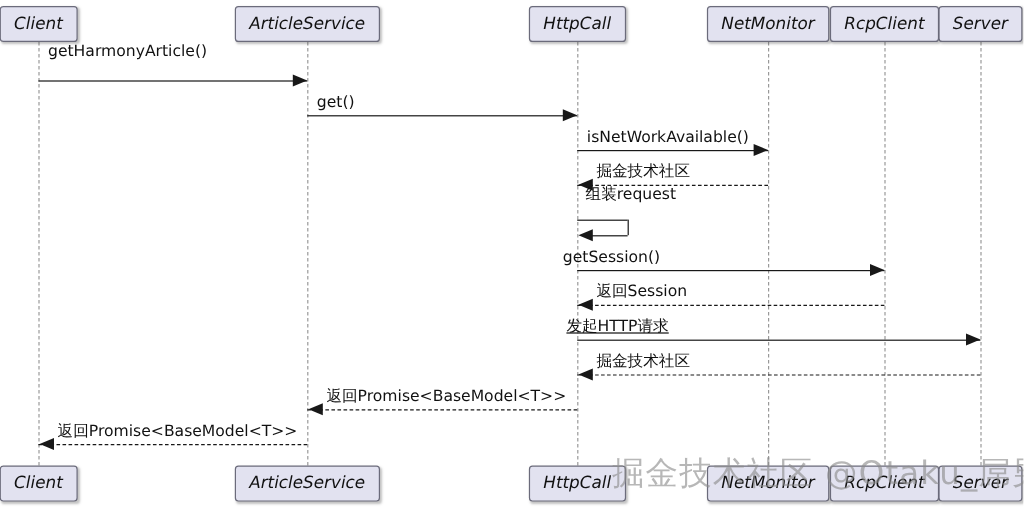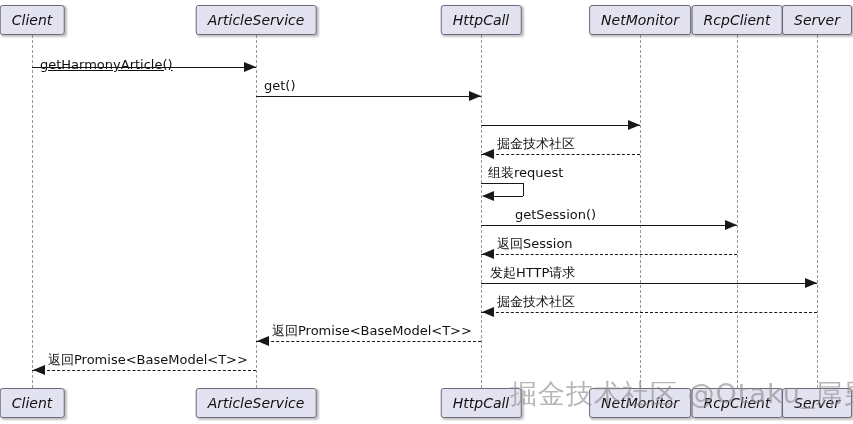--- a/index.html
+++ b/index.html
@@ -100,43 +100,44 @@
     <div class="participant" style="left: 481px; top: 388px;">HttpCall</div>
     <div class="lifeline" style="left: 640px; top: 35px; height: 353px;"></div>
     <div class="participant" style="left: 640px; top: 5px;">NetMonitor</div>
     <div class="participant" style="left: 640px; top: 388px;">NetMonitor</div>
     <div class="lifeline" style="left: 737px; top: 35px; height: 353px;"></div>
     <div class="participant" style="left: 737px; top: 5px;">RcpClient</div>
     <div class="participant" style="left: 737px; top: 388px;">RcpClient</div>
     <div class="lifeline" style="left: 817px; top: 35px; height: 353px;"></div>
     <div class="participant" style="left: 817px; top: 5px;">Server</div>
     <div class="participant" style="left: 817px; top: 388px;">Server</div>
-    <div class="msg-label" style="left: 40px; top: 57px; text-decoration: underline;">getHarmonyArticle()</div>
+    <div class="msg-label" style="left: 40px; top: 36px;">getHarmonyArticle()</div>
     <div class="msg-line" style="left: 32px; top: 67px; width: 224px;"></div>
     <div class="arrowhead right" style="top: 62px; left: 244px;"></div>
     <div class="msg-label" style="left: 264px; top: 78px;">get()</div>
     <div class="msg-line" style="left: 256px; top: 96px; width: 225px;"></div>
     <div class="arrowhead right" style="top: 91px; left: 469px;"></div>
+    <div class="msg-label" style="left: 489px; top: 107px;">isNetWorkAvailable()</div>
     <div class="msg-line" style="left: 481px; top: 125px; width: 159px;"></div>
     <div class="arrowhead right" style="top: 120px; left: 628px;"></div>
     <div class="msg-label" style="left: 497px; top: 136px;">掘金技术社区</div>
     <div class="msg-line dashed" style="left: 481px; top: 154px; width: 159px;"></div>
     <div class="arrowhead left" style="top: 149px; left: 482px;"></div>
-    <div class="msg-label" style="left: 488px; top: 165px;">组装request</div>
+    <div class="msg-label" style="left: 488px; top: 155px;">组装request</div>
     <div class="msg-line" style="left: 481px; top: 183px; width: 42px;"></div>
     <div class="msg-vline" style="left: 523px; top: 183px; height: 13px;"></div>
     <div class="msg-line" style="left: 492px; top: 196px; width: 31px;"></div>
     <div class="arrowhead left" style="left: 482px; top: 191px;"></div>
-    <div class="msg-label" style="left: 515px; top: 207px; text-align: center;">getSession()</div>
+    <div class="msg-label" style="left: 469px; top: 207px; text-align: center;">getSession()</div>
     <div class="msg-line" style="left: 481px; top: 225px; width: 256px;"></div>
     <div class="arrowhead right" style="top: 220px; left: 725px;"></div>
     <div class="msg-label" style="left: 497px; top: 236px;">返回Session</div>
     <div class="msg-line dashed" style="left: 481px; top: 254px; width: 256px;"></div>
     <div class="arrowhead left" style="top: 249px; left: 482px;"></div>
-    <div class="msg-label" style="left: 490px; top: 265px;">发起HTTP请求</div>
+    <div class="msg-label" style="left: 472px; top: 265px; text-decoration: underline;">发起HTTP请求</div>
     <div class="msg-line" style="left: 481px; top: 283px; width: 336px;"></div>
     <div class="arrowhead right" style="top: 278px; left: 805px;"></div>
     <div class="msg-label" style="left: 497px; top: 294px;">掘金技术社区</div>
     <div class="msg-line dashed" style="left: 481px; top: 312px; width: 336px;"></div>
     <div class="arrowhead left" style="top: 307px; left: 482px;"></div>
     <div class="msg-label" style="left: 272px; top: 323px;">返回Promise&lt;BaseModel&lt;T&gt;&gt;</div>
     <div class="msg-line dashed" style="left: 256px; top: 341px; width: 225px;"></div>
     <div class="arrowhead left" style="top: 336px; left: 257px;"></div>
     <div class="msg-label" style="left: 48px; top: 352px;">返回Promise&lt;BaseModel&lt;T&gt;&gt;</div>
     <div class="msg-line dashed" style="left: 32px; top: 370px; width: 224px;"></div>

